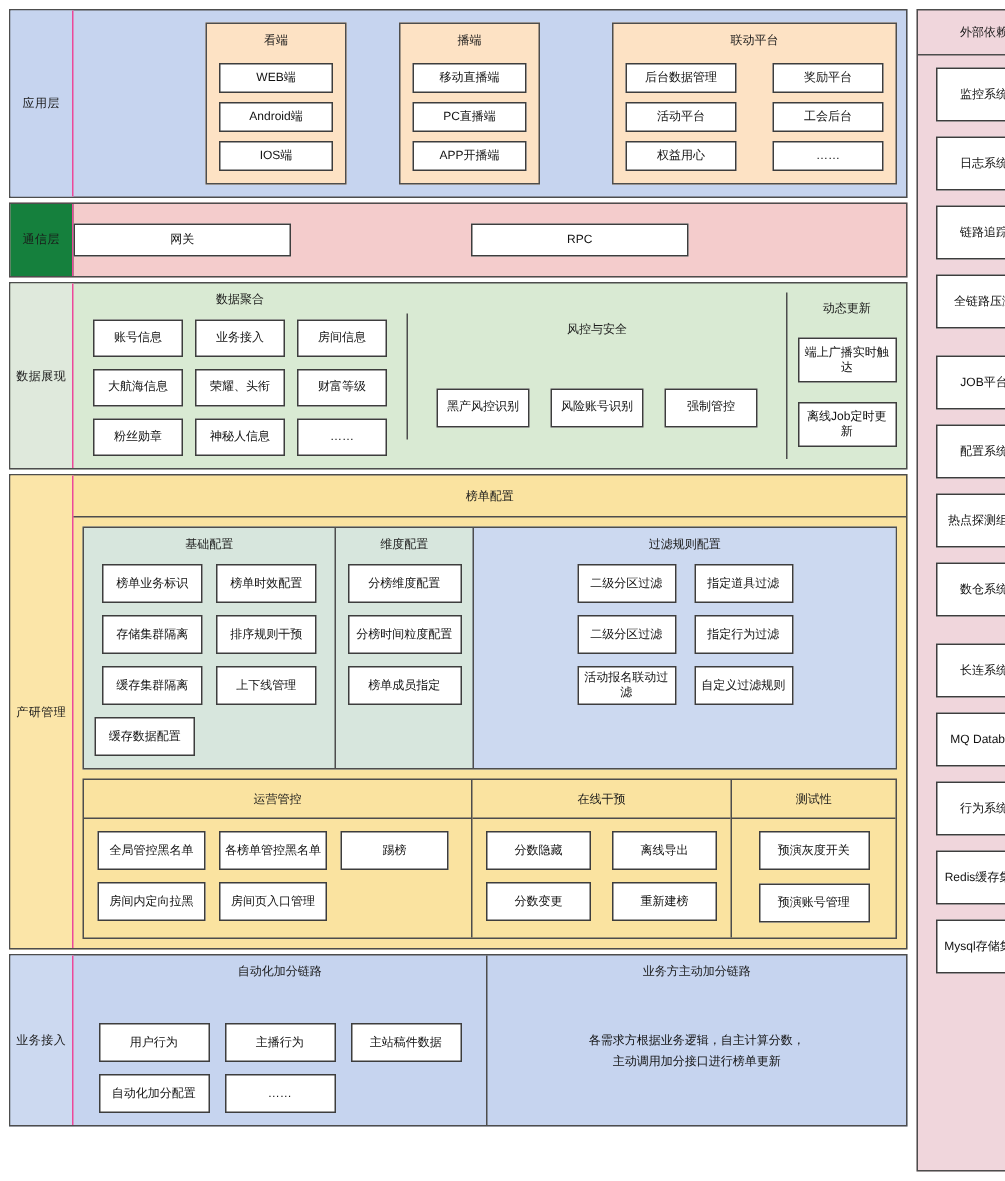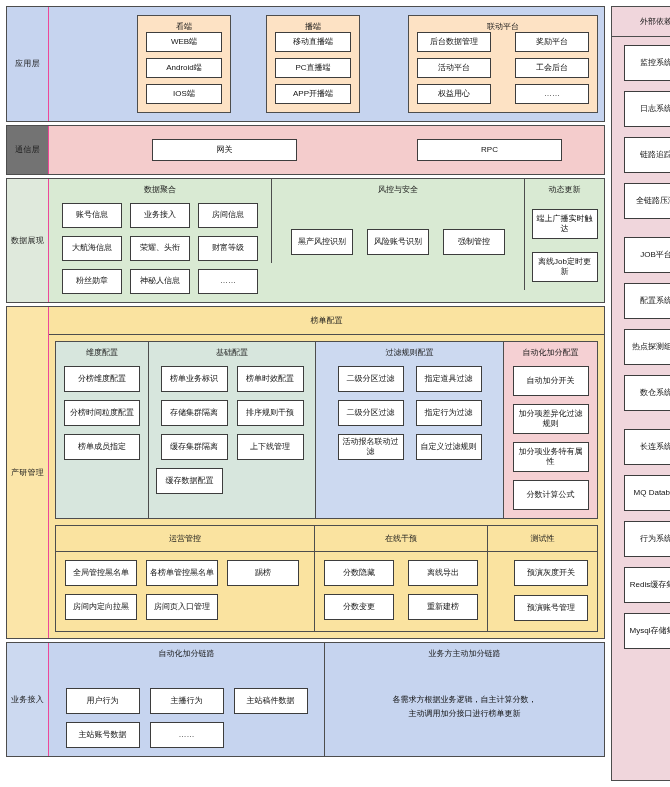--- a/index.html
+++ b/index.html
@@ -47,21 +47,21 @@
   }
   .band-body {
     flex: 1 1 auto;
     position: relative;
   }
 
   
   .c-blue   { background: #c6d4ef; }
   .c-blue-l { background: #ccd9f0; }
   .c-pink   { background: #f4cccc; }
-  .c-pink-d { background: #737373; }
+  .c-pink-d { background: #15803d; }
   .c-green  { background: #d9ead3; }
   .c-green-l{ background: #dfe9dc; }
   .c-yellow { background: #fae3a0; }
   .c-yellow-l{ background: #fbe5a8; }
   .c-peach  { background: #fde2c4; }
   .c-rose   { background: #f5d0d3; }
   .c-rose-l { background: #f0d6dc; }
   .c-mint   { background: #d7e6dd; }
 
   
@@ -75,21 +75,21 @@
   .group-box {
     border: 1px solid #4d4d4d;
     padding: 5px 8px 8px 8px;
     display: flex;
     flex-direction: column;
     align-items: center;
   }
   .group-title {
     font-size: 8px;
     color: #1a1a1a;
-    margin-bottom: 0;
+    margin-bottom: 10px;
     text-align: right;
   }
   .node {
     border: 1px solid #3d3d3d;
     background: #ffffff;
     font-size: 8px;
     color: #111;
     display: flex;
     align-items: center;
     justify-content: center;
@@ -110,25 +110,25 @@
   }
   .lian-grid .node { height: 20px; }
 
   
   .comm-body {
     display: flex;
     align-items: center;
     height: 48px;
   }
   .comm-node { width: 145px; height: 22px; }
-  .n-gateway { margin-left: 103px; }
+  .n-gateway { }
   .n-rpc { margin-left: 120px; }
 
   
-  .data-body { display: flex; align-items: flex-start; }
+  .data-body { display: flex; align-items: center; }
   .subcol {
     display: flex;
     flex-direction: column;
     align-items: center;
     padding: 5px 6px 8px 6px;
   }
   .subcol + .subcol { border-left: 1px solid #4d4d4d; }
   .sub-title {
     font-size: 8px; color: #1a1a1a; margin-bottom: 8px; text-align: center;
   }
@@ -192,21 +192,21 @@
   .ops-test { flex: 0 0 110px; }
   .ops-title {
     text-align: center; font-size: 8px; color: #1a1a1a;
     padding: 7px 0; border-bottom: 1px solid #4d4d4d;
   }
   .ops-body { padding: 8px 9px 10px 9px; }
   .ops-grid3 { display: grid; grid-template-columns: repeat(3, 72px); gap: 8px 9px; }
   .ops-grid3 .node { height: 26px; }
   .ops-grid2 { display: grid; grid-template-columns: repeat(2, 70px); gap: 8px 14px; }
   .ops-grid2 .node { height: 26px; }
-  .ops-grid1 { display: flex; flex-direction: column; gap: 9px; align-items: flex-end; }
+  .ops-grid1 { display: flex; flex-direction: column; gap: 9px; align-items: center; }
   .ops-grid1 .node { width: 74px; height: 26px; }
 
   
   .biz-body { display: flex; align-items: stretch; }
   .biz-col { padding: 5px 8px 8px 8px; display: flex; flex-direction: column; align-items: center; }
   .biz-col + .biz-col { border-left: 1px solid #4d4d4d; }
   .biz-auto { flex: 0 0 275px; gap: 21px; }
   .biz-manual { flex: 1 1 auto; }
   .biz-grid { display: grid; grid-template-columns: repeat(3, 74px); gap: 8px 10px; }
   .biz-grid .node { height: 26px; }
@@ -328,65 +328,56 @@
     <div class="band c-yellow">
       <div class="band-label c-yellow-l">产研管理</div>
       <div class="band-body prod-body">
 
         <div class="prod-head">榜单配置</div>
 
         <div class="prod-inner">
 
           <div class="cfg-row c-mint">
 
-            <div class="cfg-col cfg-dim">
-              <div class="sub-title">维度配置</div>
-              <div class="g1">
-                <div class="node">分榜维度配置</div>
-                <div class="node">分榜时间粒度配置</div>
-                <div class="node">榜单成员指定</div>
-              </div>
-            </div>
-
             <div class="cfg-col cfg-basic">
               <div class="sub-title">基础配置</div>
               <div class="g2">
                 <div class="node">榜单业务标识</div>
                 <div class="node">榜单时效配置</div>
                 <div class="node">存储集群隔离</div>
                 <div class="node">排序规则干预</div>
                 <div class="node">缓存集群隔离</div>
                 <div class="node">上下线管理</div>
               </div>
               <div class="basic-last">
                 <div class="node">缓存数据配置</div>
               </div>
             </div>
 
+            <div class="cfg-col cfg-dim">
+              <div class="sub-title">维度配置</div>
+              <div class="g1">
+                <div class="node">分榜维度配置</div>
+                <div class="node">分榜时间粒度配置</div>
+                <div class="node">榜单成员指定</div>
+              </div>
+            </div>
+
             <div class="cfg-col cfg-filter c-blue-l">
               <div class="sub-title">过滤规则配置</div>
               <div class="g2-f">
                 <div class="node">二级分区过滤</div>
                 <div class="node">指定道具过滤</div>
                 <div class="node">二级分区过滤</div>
                 <div class="node">指定行为过滤</div>
                 <div class="node">活动报名联动过滤</div>
                 <div class="node">自定义过滤规则</div>
               </div>
             </div>
 
-            <div class="cfg-col cfg-auto c-rose">
-              <div class="sub-title">自动化加分配置</div>
-              <div class="g1-auto">
-                <div class="node">自动加分开关</div>
-                <div class="node">加分项差异化过滤规则</div>
-                <div class="node">加分项业务特有属性</div>
-                <div class="node">分数计算公式</div>
-              </div>
-            </div>
 
           </div>
 
           <div class="ops-row">
 
             <div class="ops-col ops-run">
               <div class="ops-title">运营管控</div>
               <div class="ops-body">
                 <div class="ops-grid3">
                   <div class="node">全局管控黑名单</div>
@@ -429,21 +420,21 @@
     <div class="band c-blue">
       <div class="band-label c-blue-l">业务接入</div>
       <div class="band-body biz-body">
 
         <div class="biz-col biz-auto">
           <div class="sub-title">自动化加分链路</div>
           <div class="biz-grid">
             <div class="node">用户行为</div>
             <div class="node">主播行为</div>
             <div class="node">主站稿件数据</div>
-            <div class="node">主站账号数据</div>
+            <div class="node">自动化加分配置</div>
             <div class="node">……</div>
           </div>
         </div>
 
         <div class="biz-col biz-manual">
           <div class="sub-title">业务方主动加分链路</div>
           <div class="biz-desc">各需求方根据业务逻辑，自主计算分数，<br>主动调用加分接口进行榜单更新</div>
         </div>
 
       </div>

